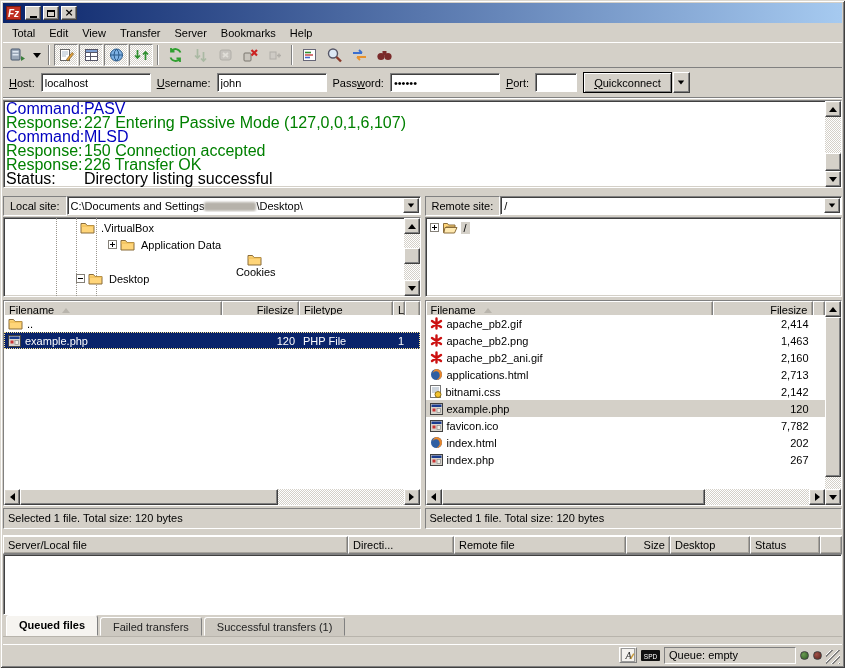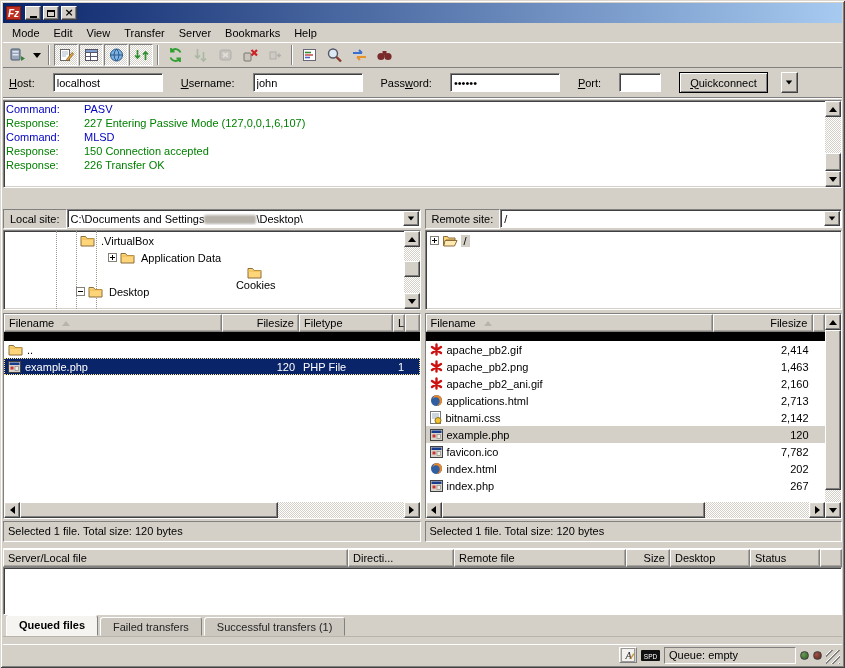--- a/index.html
+++ b/index.html
@@ -34,33 +34,33 @@
   .tbtn { width:24px; height:22px; background:transparent; border:1px solid transparent;
     display:flex; align-items:center; justify-content:center; padding:0; }
   .tbtn.toggled { border-color:#808080 #fff #fff #808080;
     background-image:conic-gradient(#fff 25%, #d4d0c8 0 50%, #fff 0 75%, #d4d0c8 0); background-size:2px 2px; }
   .tbtn.disabled svg { opacity:.45; filter:grayscale(60%); }
   .tbtn.narrow { width:14px; }
   .tsep { width:2px; height:20px; border-left:1px solid #808080; border-right:1px solid #fff; margin:0 3px; }
   .caret-down { width:0; height:0; border-left:4px solid transparent; border-right:4px solid transparent; border-top:5px solid #000; }
 
   
-  .quickconnect { height:30px; display:flex; align-items:center; gap:18px; padding:0 6px; flex:none;
+  .quickconnect { height:30px; display:flex; align-items:center; gap:6px; padding:0 6px; flex:none;
     border-bottom:1px solid #808080; box-shadow:0 1px 0 #fff; }
   .qc-label { white-space:nowrap; }
   .qc-input { height:19px; background:#fff; border:1px solid; border-color:#808080 #fff #fff #808080;
     box-shadow: inset 1px 1px 0 #404040; font-family:"Liberation Sans",sans-serif; font-size:11px; padding:1px 3px; }
   .qc-btn { height:21px; padding:1px 10px; background:#d4d0c8; border:1px solid #000;
     box-shadow: inset 1px 1px 0 #fff, inset -1px -1px 0 #808080; font-family:"Liberation Sans",sans-serif; font-size:11px; }
   .qc-caret { width:17px; height:21px; background:#d4d0c8; border:1px solid; border-color:#fff #404040 #404040 #fff;
     box-shadow: inset -1px -1px 0 #808080; display:flex; align-items:center; justify-content:center; padding:0; }
 
   
   .log-wrap { height:88px; margin-top:2px; background:#fff; display:flex; flex:none; }
-  .log-lines { flex:1; overflow:hidden; padding:1px 0 0 2px; font-size:11px; line-height:14px; }
+  .log-lines { flex:1; overflow:hidden; padding:1px 0 0 2px; font-size:16px; line-height:14px; }
   .log-row { display:flex; white-space:nowrap; }
   .log-label { width:78px; flex:none; }
   .log-command { color:#0000c0; }
   .log-response { color:#008000; }
   .log-status { color:#000; }
 
   
   .vscroll { width:16px; flex:none; display:flex; flex-direction:column;
     background-image:conic-gradient(#fff 25%, #d4d0c8 0 50%, #fff 0 75%, #d4d0c8 0); background-size:2px 2px; }
   .hscroll { height:16px; flex:none; display:flex;
@@ -68,21 +68,21 @@
   .sbtn { width:16px; height:16px; flex:none; background:#d4d0c8; border:1px solid; border-color:#fff #404040 #404040 #fff;
     box-shadow: inset -1px -1px 0 #808080, inset 1px 1px 0 #dcd8d0; display:flex; align-items:center; justify-content:center; padding:0; }
   .sthumb { background:#d4d0c8; border:1px solid; border-color:#fff #404040 #404040 #fff; box-shadow: inset -1px -1px 0 #808080; }
   .arr { width:0; height:0; }
   .arr.up    { border-left:4px solid transparent; border-right:4px solid transparent; border-bottom:5px solid #000; }
   .arr.down  { border-left:4px solid transparent; border-right:4px solid transparent; border-top:5px solid #000; }
   .arr.left  { border-top:4px solid transparent; border-bottom:4px solid transparent; border-right:5px solid #000; }
   .arr.right { border-top:4px solid transparent; border-bottom:4px solid transparent; border-left:5px solid #000; }
 
   
-  .panes { height:334px; margin-top:20px; display:flex; flex:none; }
+  .panes { height:334px; margin-top:7px; display:flex; flex:none; }
   .pane { flex:1; display:flex; flex-direction:column; min-width:0; }
   .pane-splitter { width:4px; flex:none; }
   .sitebar { height:21px; display:flex; align-items:center; gap:0; flex:none; margin-bottom:1px; }
   .site-label { padding:2px 6px 2px 2px; white-space:nowrap; }
   .combo { flex:1; height:19px; background:#fff; border:1px solid; border-color:#808080 #fff #fff #808080;
     box-shadow: inset 1px 1px 0 #404040; display:flex; align-items:center; min-width:0; }
   .combo-text { flex:1; padding:0 3px; white-space:nowrap; overflow:hidden; }
   .combo-btn { width:16px; height:15px; margin:1px; flex:none; background:#d4d0c8; border:1px solid; border-color:#fff #404040 #404040 #fff;
     box-shadow: inset -1px -1px 0 #808080; display:flex; align-items:center; justify-content:center; padding:0; }
   .redacted { display:inline-block; width:52px; height:9px; background:#b6b2aa; filter:blur(1.3px); border-radius:2px; vertical-align:-1px; }
@@ -94,21 +94,21 @@
   .toggle-box { width:9px; height:9px; flex:none; background:#fff; border:1px solid #848078; position:relative; margin-right:3px; }
   .toggle-box::before { content:""; position:absolute; left:1px; right:1px; top:3px; height:1px; background:#000; }
   .toggle-box.plus::after { content:""; position:absolute; top:1px; bottom:1px; left:3px; width:1px; background:#000; }
   .toggle-spacer { width:12px; flex:none; }
   .tree-label { padding:0 3px; white-space:nowrap; }
   .tree-label.selected { background:#d4d0c8; }
   .tree-icon { margin-right:3px; flex:none; display:flex; }
 
   .filebox { flex:1; background:#fff; display:flex; min-height:0; margin-top:3px; }
   .file-col { flex:1; display:flex; flex-direction:column; min-width:0; overflow:hidden; }
-  .list-header { height:27px; display:flex; flex:none; background:#000000; }
+  .list-header { height:14px; display:flex; flex:none; background:#4d7c0f;border-radius:6px; }
   .hcell { height:18px; padding:2px 4px; background:#d4d0c8; border:1px solid; border-color:#fff #808080 #808080 #fff;
     box-shadow: inset -1px -1px 0 #a8a49c; white-space:nowrap; overflow:hidden; display:flex; align-items:center; flex:none; }
   .hcell.right { justify-content:flex-end; }
   .hcell.fill { flex:1; }
   .sort-asc { width:0; height:0; border-left:4px solid transparent; border-right:4px solid transparent;
     border-bottom:5px solid #b8b4ac; margin-left:8px; }
   .list-body { flex:1; overflow:hidden; background:#fff; }
   .file-row { height:17px; display:flex; align-items:center; white-space:nowrap; }
   .file-row .cell { padding:0 4px; overflow:hidden; flex:none; display:flex; align-items:center; height:17px; }
   .cell.right { justify-content:flex-end; }
@@ -157,21 +157,21 @@
       <button class="wbtn">
           <span class="g-max"></span>
         </button>
       <button class="wbtn">
           <span class="g-close">×</span>
         </button>
     </span>
   </div>
 
   <div class="menubar" id="menubar">
-      <span class="menu-item">Mode</span>
+      <span class="menu-item">Total</span>
       <span class="menu-item">Edit</span>
       <span class="menu-item">View</span>
       <span class="menu-item">Transfer</span>
       <span class="menu-item">Server</span>
       <span class="menu-item">Bookmarks</span>
       <span class="menu-item">Help</span>
     </div>
 
   <div class="toolbar" id="toolbar">
       <button class="tbtn">
@@ -332,20 +332,24 @@
           <span class="log-label">Command:</span>
           <span>MLSD</span>
         </div>
         <div class="log-row log-response">
           <span class="log-label">Response:</span>
           <span>150 Connection accepted</span>
         </div>
         <div class="log-row log-response">
           <span class="log-label">Response:</span>
           <span>226 Transfer OK</span>
+        </div>
+        <div class="log-row log-status">
+          <span class="log-label">Status:</span>
+          <span>Directory listing successful</span>
         </div>
       </div>
     <div class="vscroll">
       <button class="sbtn">
           <span class="arr up"></span>
         </button>
       <div style="flex:1"></div>
       <div class="sthumb" style="height:18px"></div>
       <button class="sbtn">
           <span class="arr down"></span>

